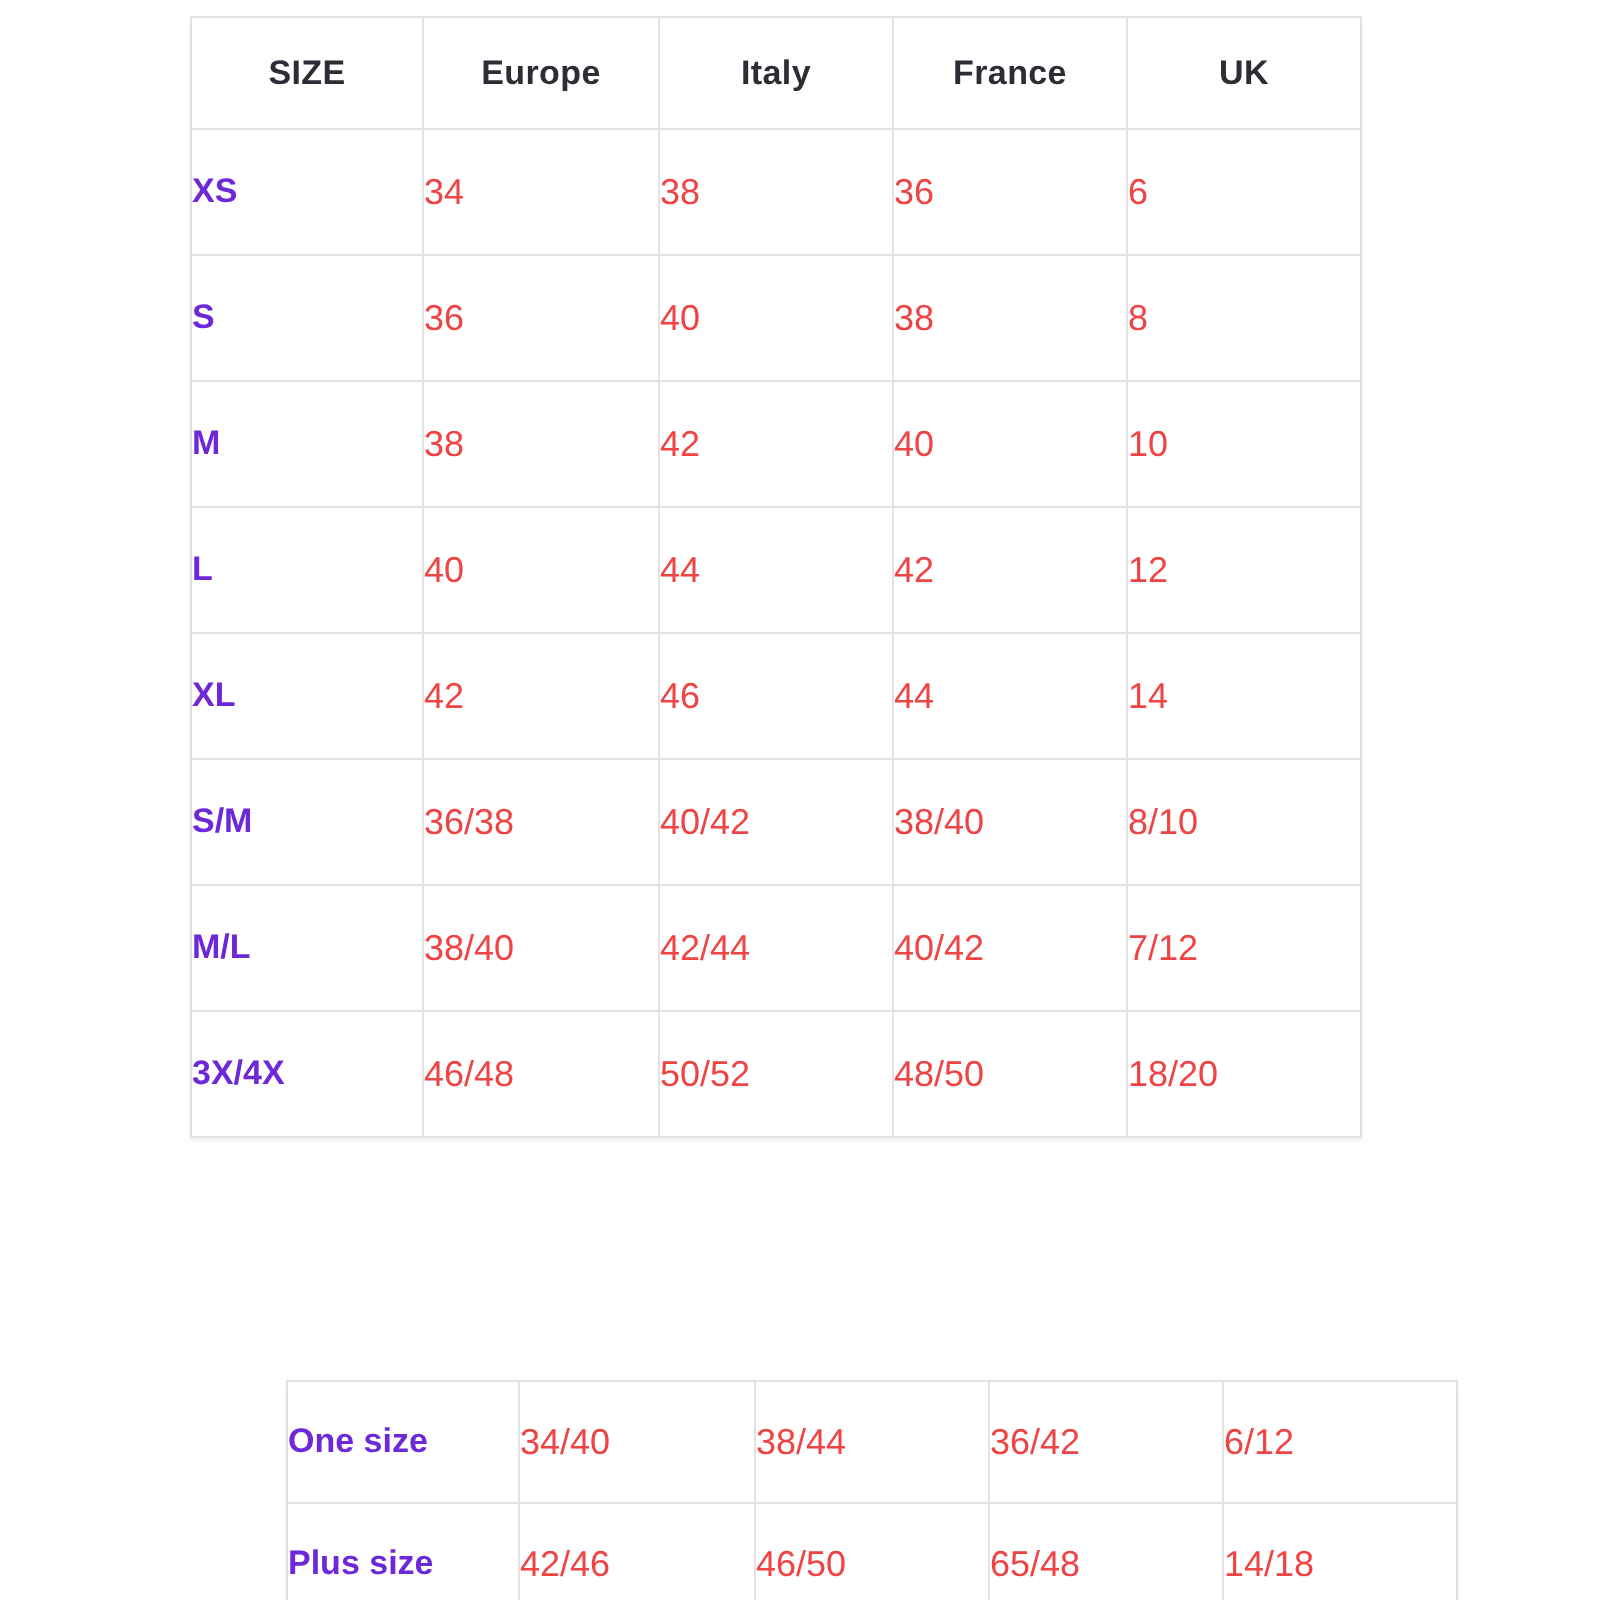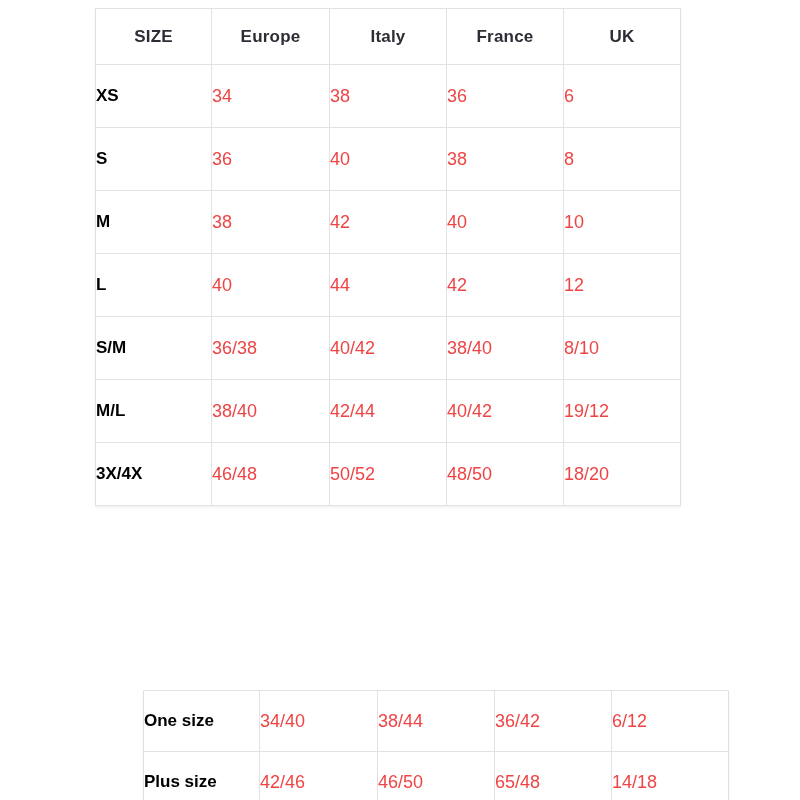--- a/index.html
+++ b/index.html
@@ -39,21 +39,21 @@
     font-weight: bold;
     color: #2d2d36;
     letter-spacing: 0.2px;
   }
   .main-table td { height: 62px; }
   .special-table td { height: 60px; }
 
   td.sz {
     font-size: 17px;
     font-weight: bold;
-    color: #000000;
+    color: #6d28d9;
   }
   td.val {
     font-size: 18px;
     font-weight: normal;
     color: #ef4444;
   }
 </style>
 </head>
 <body>
 
@@ -99,32 +99,39 @@
         <td class="val">10</td>
       </tr>
       <tr>
         <td class="sz">L</td>
         <td class="val">40</td>
         <td class="val">44</td>
         <td class="val">42</td>
         <td class="val">12</td>
       </tr>
       <tr>
+        <td class="sz">XL</td>
+        <td class="val">42</td>
+        <td class="val">46</td>
+        <td class="val">44</td>
+        <td class="val">14</td>
+      </tr>
+      <tr>
         <td class="sz">S/M</td>
         <td class="val">36/38</td>
         <td class="val">40/42</td>
         <td class="val">38/40</td>
         <td class="val">8/10</td>
       </tr>
       <tr>
         <td class="sz">M/L</td>
         <td class="val">38/40</td>
         <td class="val">42/44</td>
         <td class="val">40/42</td>
-        <td class="val">19/12</td>
+        <td class="val">7/12</td>
       </tr>
       <tr>
         <td class="sz">3X/4X</td>
         <td class="val">46/48</td>
         <td class="val">50/52</td>
         <td class="val">48/50</td>
         <td class="val">18/20</td>
       </tr>
     </tbody>
   </table>

